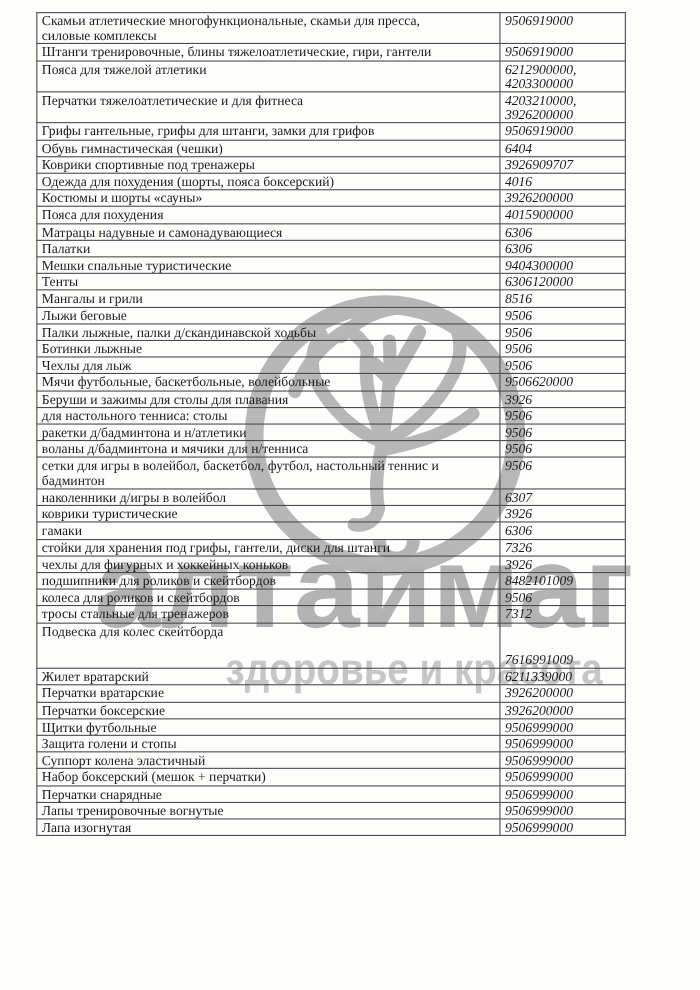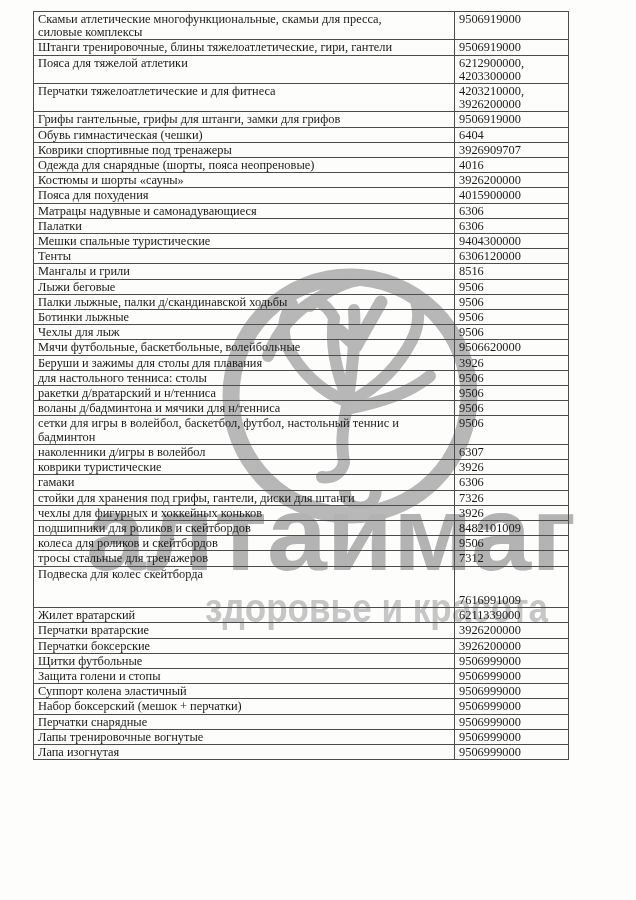--- a/index.html
+++ b/index.html
@@ -25,21 +25,21 @@
     vertical-align:top;
     padding:1px 4px 0 4px;
     font-size:12.4px;
     line-height:13.2px;
     color:#1b1b1b;
     white-space:pre-line;
     overflow:hidden;
     background:transparent;
   }
   td.c-label{width:412px;}
-  td.c-code{width:105px;}
+  td.c-code{width:105px;font-style:italic;}
 </style>
 </head>
 <body>
 
 <div class="page">
 
   <svg class="watermark" viewBox="0 0 636 900" xmlns="http://www.w3.org/2000/svg">
     <g stroke="#b2b2b2" fill="none" stroke-linecap="round" stroke-linejoin="round" opacity="0.92">
       <circle cx="350" cy="396" r="119" stroke-width="17"></circle>
 
@@ -90,21 +90,21 @@
         </tr>
         <tr>
           <td class="c-label">Обувь гимнастическая (чешки)</td>
           <td class="c-code">6404</td>
         </tr>
         <tr>
           <td class="c-label">Коврики спортивные под тренажеры</td>
           <td class="c-code">3926909707</td>
         </tr>
         <tr>
-          <td class="c-label">Одежда для снарядные (шорты, пояса неопреновые)</td>
+          <td class="c-label">Одежда для похудения (шорты, пояса боксерский)</td>
           <td class="c-code">4016</td>
         </tr>
         <tr>
           <td class="c-label">Костюмы и шорты «сауны»</td>
           <td class="c-code">3926200000</td>
         </tr>
         <tr>
           <td class="c-label">Пояса для похудения</td>
           <td class="c-code">4015900000</td>
         </tr>
@@ -150,21 +150,21 @@
         </tr>
         <tr>
           <td class="c-label">Беруши и зажимы для столы для плавания</td>
           <td class="c-code">3926</td>
         </tr>
         <tr>
           <td class="c-label">для настольного тенниса: столы</td>
           <td class="c-code">9506</td>
         </tr>
         <tr>
-          <td class="c-label">ракетки д/вратарский и н/тенниса</td>
+          <td class="c-label">ракетки д/бадминтона и н/атлетики</td>
           <td class="c-code">9506</td>
         </tr>
         <tr>
           <td class="c-label">воланы д/бадминтона и мячики для н/тенниса</td>
           <td class="c-code">9506</td>
         </tr>
         <tr>
           <td class="c-label">сетки для игры в волейбол, баскетбол, футбол, настольный теннис и
 бадминтон</td>
           <td class="c-code">9506</td>

